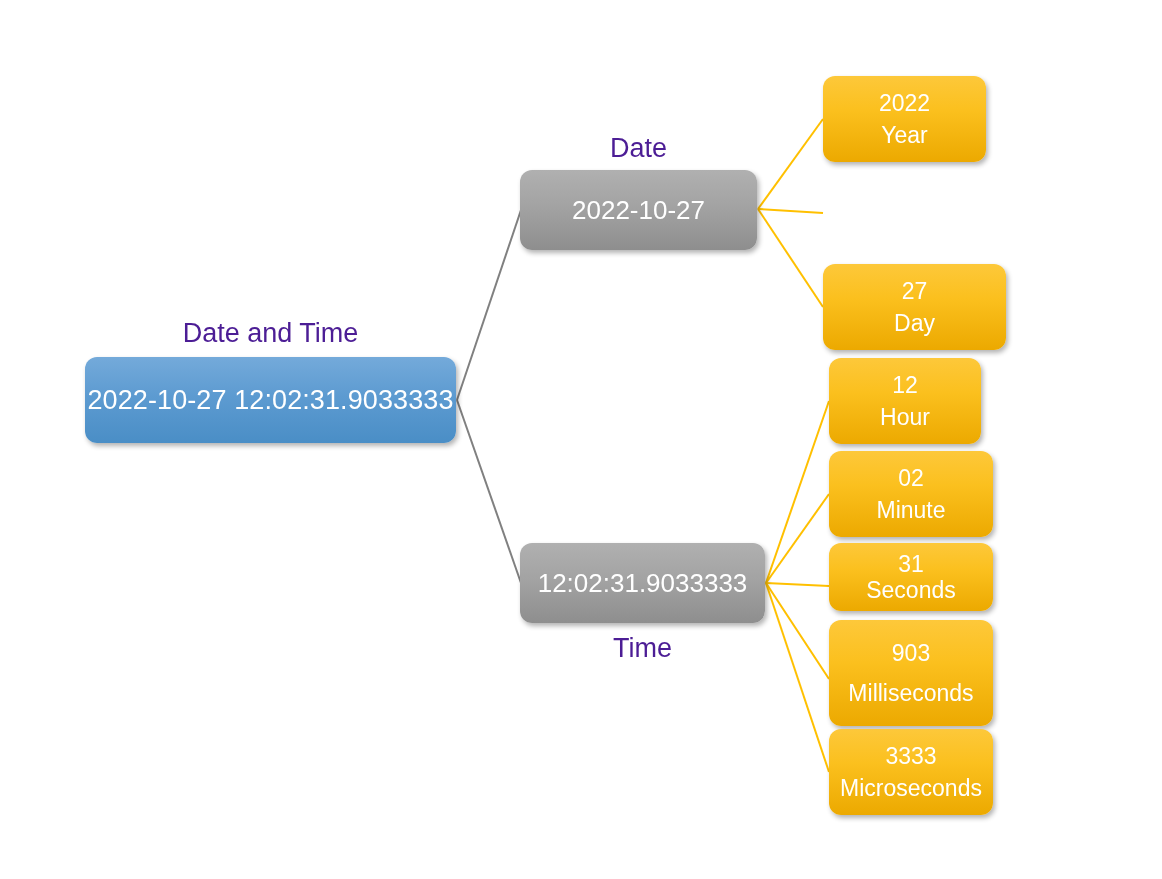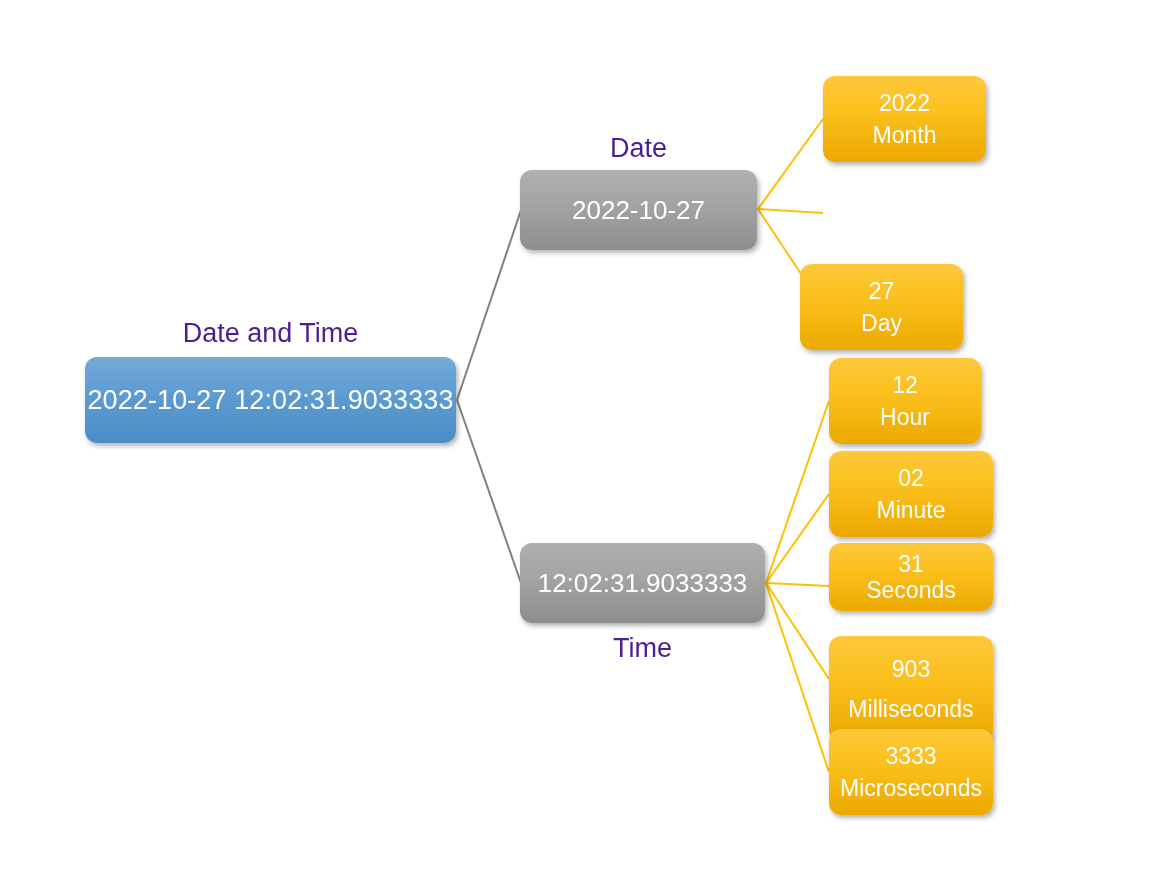--- a/index.html
+++ b/index.html
@@ -106,40 +106,40 @@
     <span>2022-10-27</span>
   </div>
 
   <div class="node branch" style="left:520px; top:543px; width:245px; height:80px;">
     <span>12:02:31.9033333</span>
   </div>
   <div class="caption" style="left:520px; top:633px; width:245px;">Time</div>
 
   <div class="node leaf" style="left:823px; top:76px; width:163px; height:86px;">
     <span class="leaf-value">2022</span>
-    <span class="leaf-unit">Month</span>
+    <span class="leaf-unit">Year</span>
   </div>
-  <div class="node leaf" style="left:800px; top:264px; width:163px; height:86px;">
+  <div class="node leaf" style="left:823px; top:264px; width:183px; height:86px;">
     <span class="leaf-value">27</span>
     <span class="leaf-unit">Day</span>
   </div>
 
   <div class="node leaf" style="left:829px; top:358px; width:152px; height:86px;">
     <span class="leaf-value">12</span>
     <span class="leaf-unit">Hour</span>
   </div>
   <div class="node leaf" style="left:829px; top:451px; width:164px; height:86px;">
     <span class="leaf-value">02</span>
     <span class="leaf-unit">Minute</span>
   </div>
   <div class="node leaf" style="left:829px; top:543px; width:164px; height:68px;">
     <span class="leaf-value">31</span>
     <span class="leaf-unit">Seconds</span>
   </div>
-  <div class="node leaf" style="left:829px; top:636px; width:164px; height:106px;">
+  <div class="node leaf" style="left:829px; top:620px; width:164px; height:106px;">
     <span class="leaf-value">903</span>
     <span class="leaf-unit">Milliseconds</span>
   </div>
   <div class="node leaf" style="left:829px; top:729px; width:164px; height:86px;">
     <span class="leaf-value">3333</span>
     <span class="leaf-unit">Microseconds</span>
   </div>
 
 </div>
 

